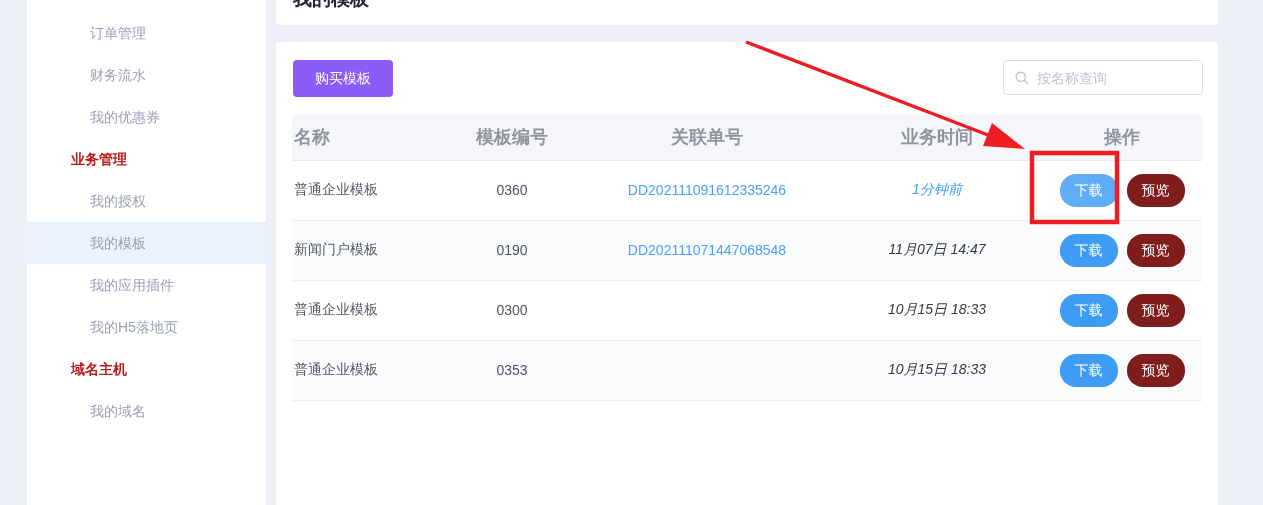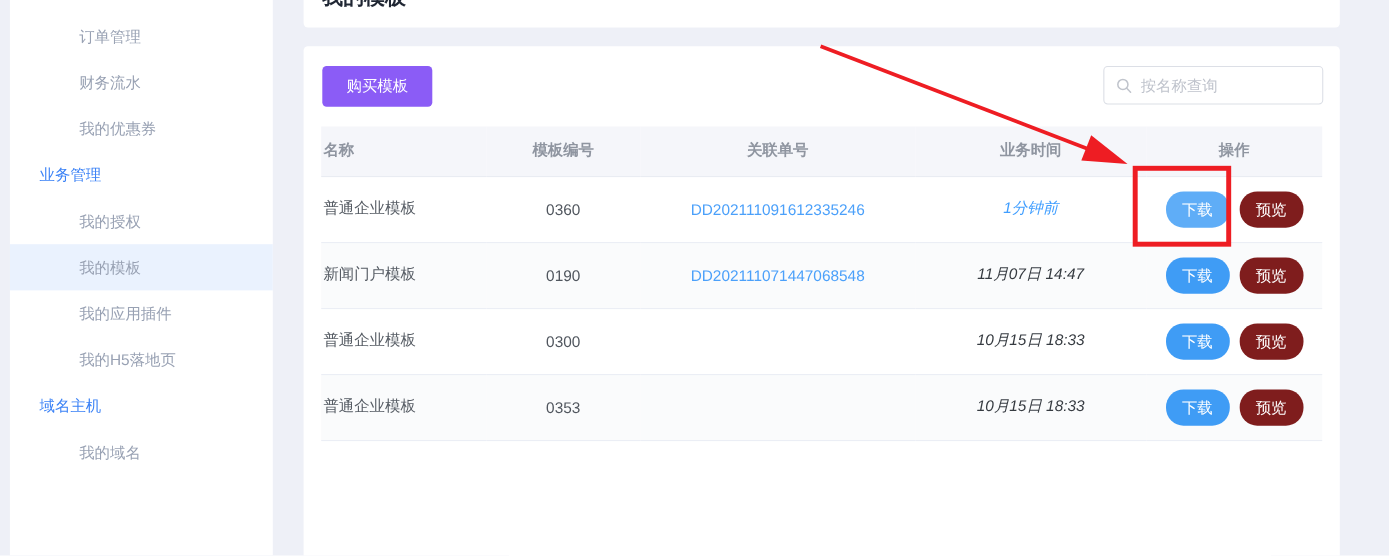--- a/index.html
+++ b/index.html
@@ -6,29 +6,29 @@
   html,body { width:1263px; height:505px; overflow:hidden; }
   body {
     position:relative;
     background:#eef0f7;
     font-family:"Liberation Sans","DejaVu Sans",sans-serif;
     font-size:14px;
     color:#303133;
   }
   
   .sidebar {
-    position:absolute; left:9px; top:0; width:239px; height:505px;
+    position:absolute; left:27px; top:0; width:239px; height:505px;
     background:#fff;
   }
   .sb-menu { padding-top:12px; }
   .sb-item, .sb-section {
     height:42px; line-height:42px; white-space:nowrap; cursor:pointer;
   }
   .sb-item { padding-left:63px; color:#98a1b3; }
-  .sb-section { padding-left:27px; color:#3b82f6; font-weight:normal; cursor:default; }
+  .sb-section { padding-left:44px; color:#b91c1c; font-weight:bold; cursor:default; }
   .sb-item.active { background:#eaf2fe; }
   
   .top-card {
     position:absolute; left:276px; top:-40px; width:942px; height:65px;
     background:#fff; border-radius:4px;
   }
   .page-title {
     position:absolute; left:17px; bottom:15px;
     font-size:19px; line-height:23px; color:#1f2633; font-weight:bold;
   }
@@ -52,21 +52,21 @@
     border:none; outline:none; width:150px; margin-left:7px;
     font-size:14px; font-family:inherit; color:#7f1d1d; background:transparent;
   }
   .search-box input::placeholder { color:#bfc3cc; }
   
   .tpl-table {
     position:absolute; left:16px; top:73px; width:910px;
     border-collapse:collapse; table-layout:fixed;
   }
   .tpl-table thead th {
-    background:#f5f6fa; height:45px; font-size:14px; font-weight:bold;
+    background:#f5f6fa; height:45px; font-size:18px; font-weight:bold;
     color:#8f95a0; text-align:center; border-bottom:1px solid #e9ecf2;
   }
   .tpl-table thead th:first-child { text-align:left; padding-left:2px; }
   .tpl-table tbody td {
     height:60px; text-align:center; border-bottom:1px solid #ebeef5;
     font-size:14px; color:#50565e;
   }
   .tpl-table tbody tr:nth-child(even) td { background:#fafbfc; }
   .tpl-table tbody td:first-child { text-align:left; padding-left:2px; color:#555b63; }
   .cell-time { color:#363b41;font-style:italic; }

